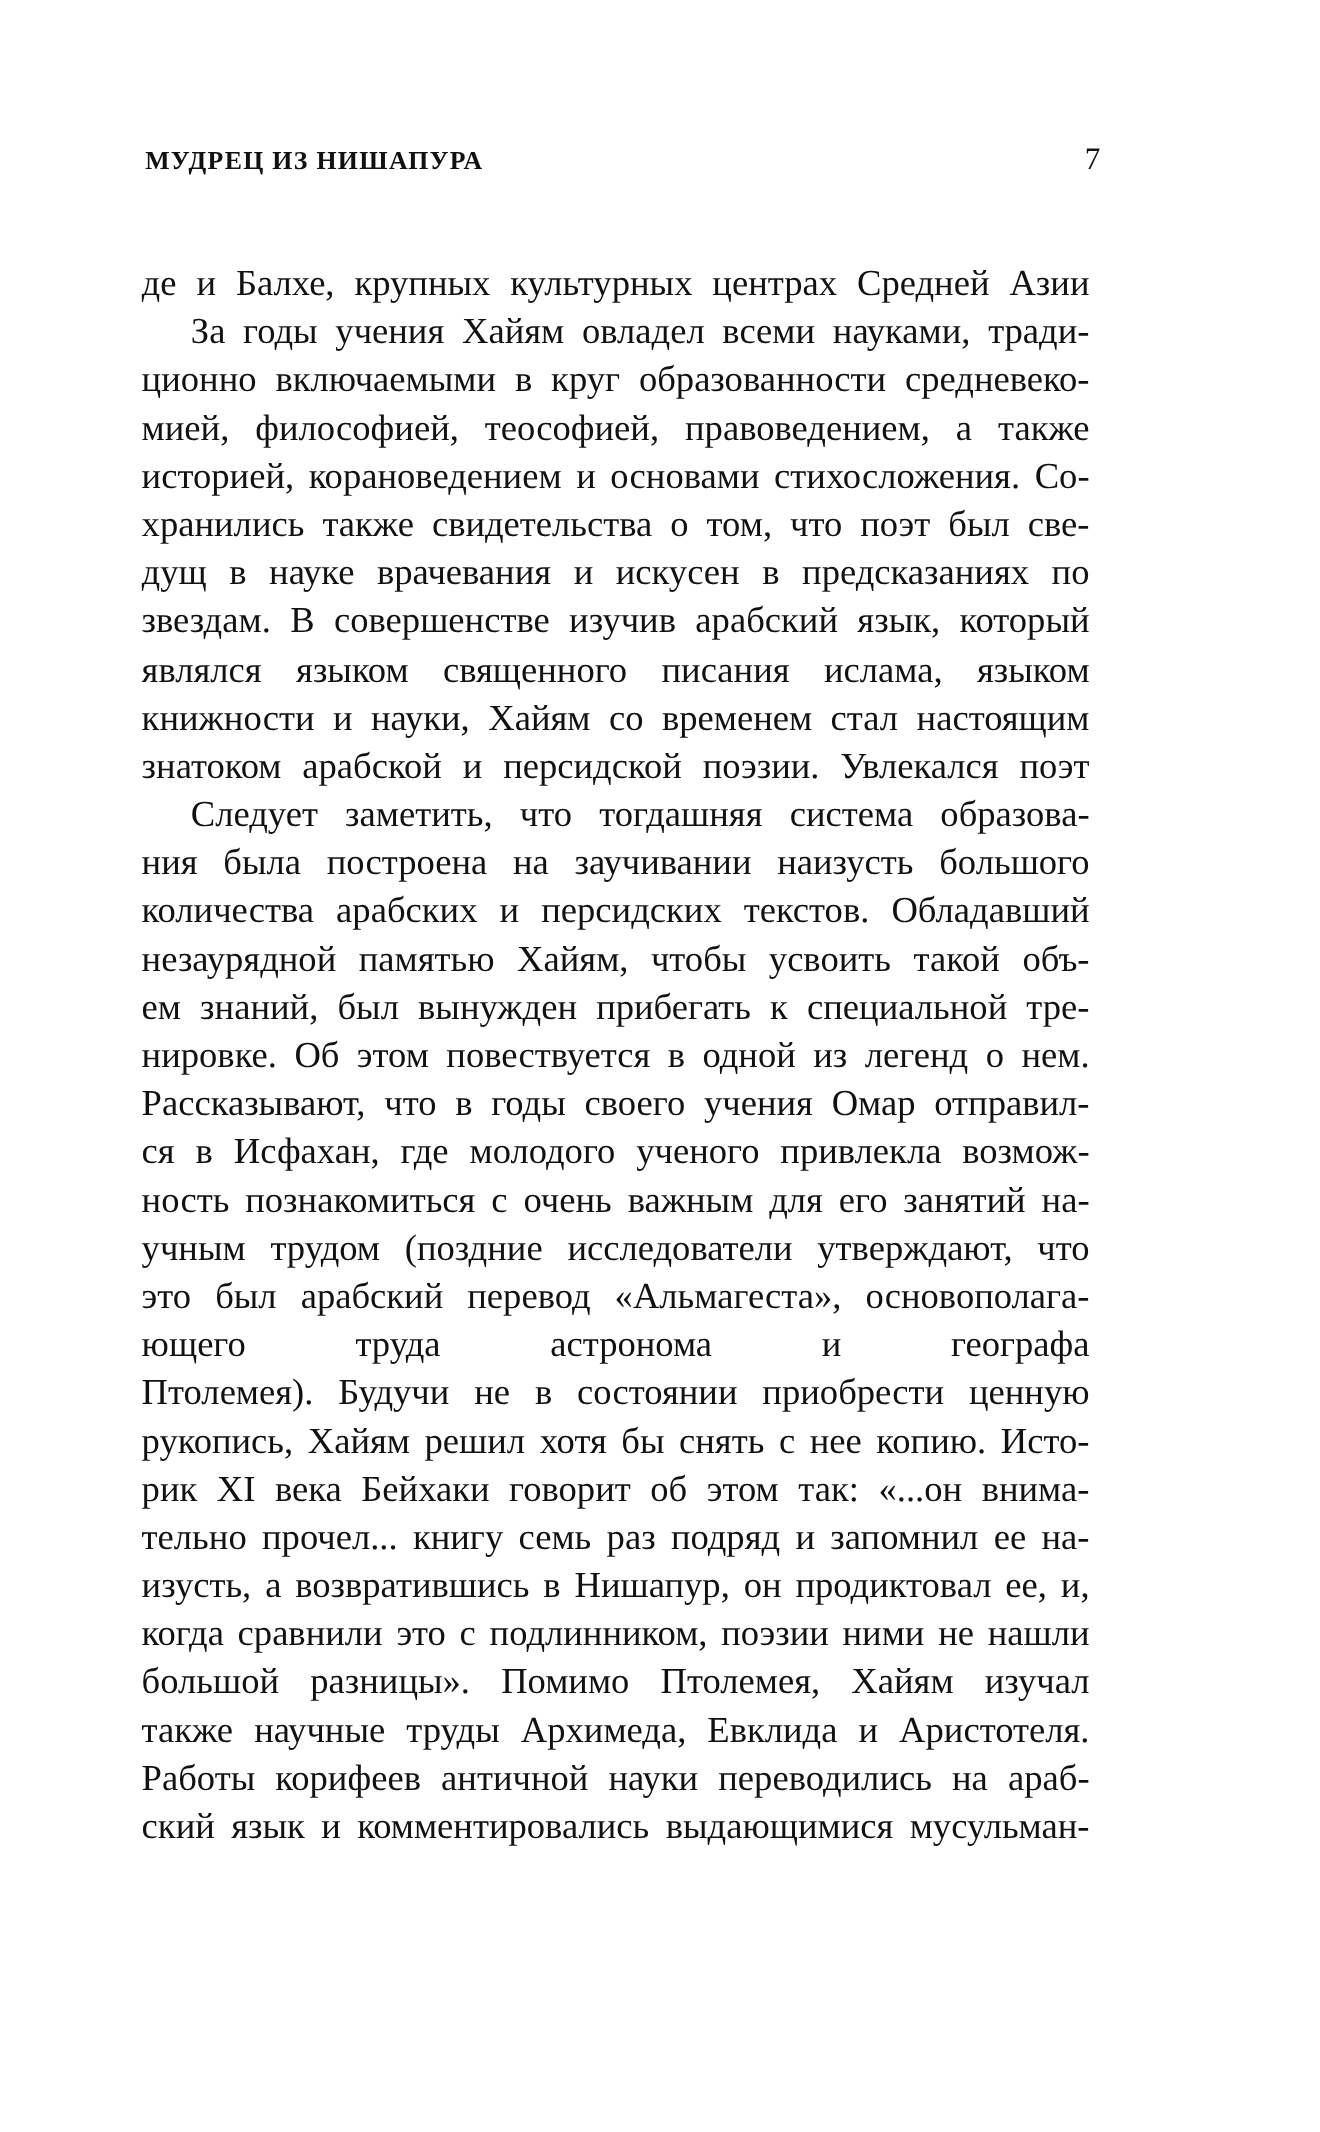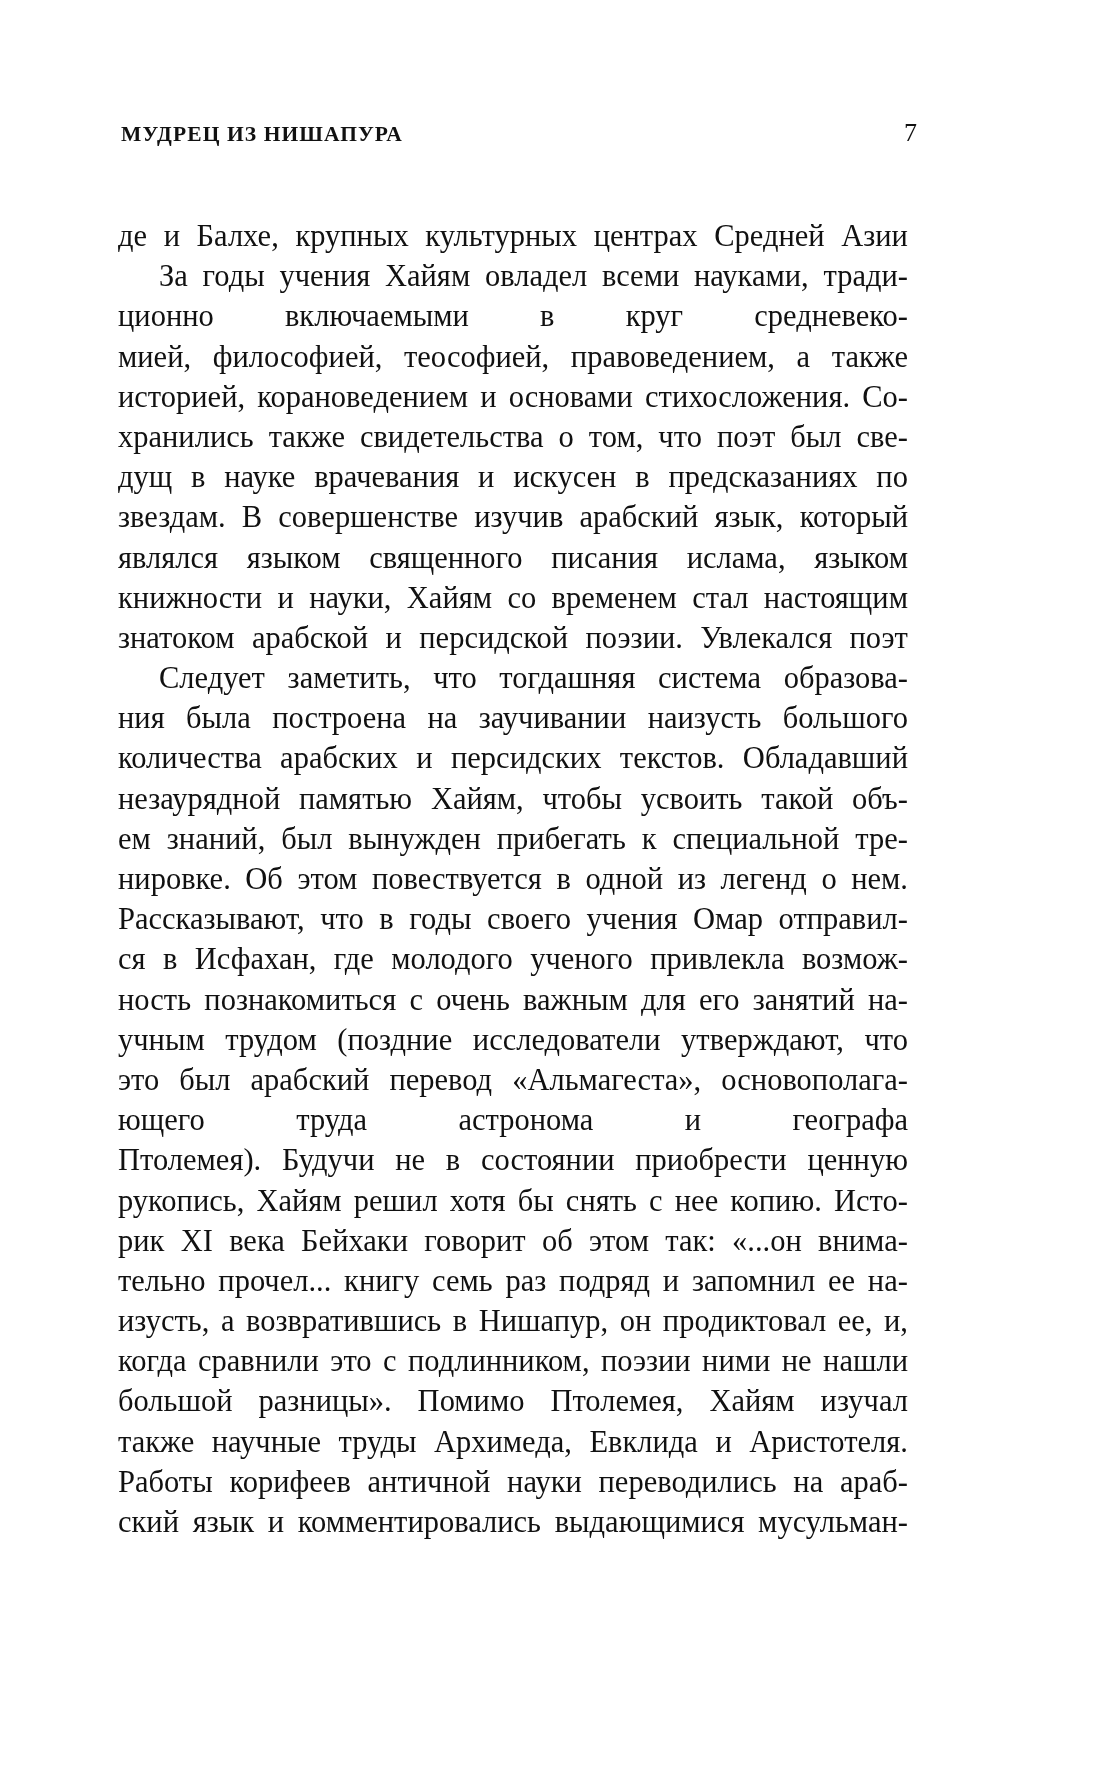--- a/index.html
+++ b/index.html
@@ -87,21 +87,21 @@
 <div class="page">
 
   <div class="running-head">
     <span class="running-head-title">МУДРЕЦ ИЗ НИШАПУРА</span>
     <span class="folio">7</span>
   </div>
 
   <div class="textblock" id="textblock">
       <div class="line just"><span class="w">де</span><span class="w">и</span><span class="w">Балхе,</span><span class="w">крупных</span><span class="w">культурных</span><span class="w">центрах</span><span class="w">Средней</span><span class="w">Азии</span></div>
       <div class="line just indent"><span class="w">За</span><span class="w">годы</span><span class="w">учения</span><span class="w">Хайям</span><span class="w">овладел</span><span class="w">всеми</span><span class="w">науками,</span><span class="w">тради-</span></div>
-      <div class="line just"><span class="w">ционно</span><span class="w">включаемыми</span><span class="w">в</span><span class="w">круг</span><span class="w">средневеко-</span></div>
+      <div class="line just"><span class="w">ционно</span><span class="w">включаемыми</span><span class="w">в</span><span class="w">круг</span><span class="w">образованности</span><span class="w">средневеко-</span></div>
       <div class="line just"><span class="w">мией,</span><span class="w">философией,</span><span class="w">теософией,</span><span class="w">правоведением,</span><span class="w">а</span><span class="w">также</span></div>
       <div class="line just"><span class="w">историей,</span><span class="w">корановедением</span><span class="w">и</span><span class="w">основами</span><span class="w">стихосложения.</span><span class="w">Со-</span></div>
       <div class="line just"><span class="w">хранились</span><span class="w">также</span><span class="w">свидетельства</span><span class="w">о</span><span class="w">том,</span><span class="w">что</span><span class="w">поэт</span><span class="w">был</span><span class="w">све-</span></div>
       <div class="line just"><span class="w">дущ</span><span class="w">в</span><span class="w">науке</span><span class="w">врачевания</span><span class="w">и</span><span class="w">искусен</span><span class="w">в</span><span class="w">предсказаниях</span><span class="w">по</span></div>
       <div class="line just"><span class="w">звездам.</span><span class="w">В</span><span class="w">совершенстве</span><span class="w">изучив</span><span class="w">арабский</span><span class="w">язык,</span><span class="w">который</span></div>
       <div class="line just"><span class="w">являлся</span><span class="w">языком</span><span class="w">священного</span><span class="w">писания</span><span class="w">ислама,</span><span class="w">языком</span></div>
       <div class="line just"><span class="w">книжности</span><span class="w">и</span><span class="w">науки,</span><span class="w">Хайям</span><span class="w">со</span><span class="w">временем</span><span class="w">стал</span><span class="w">настоящим</span></div>
       <div class="line just"><span class="w">знатоком</span><span class="w">арабской</span><span class="w">и</span><span class="w">персидской</span><span class="w">поэзии.</span><span class="w">Увлекался</span><span class="w">поэт</span></div>
       <div class="line just indent"><span class="w">Следует</span><span class="w">заметить,</span><span class="w">что</span><span class="w">тогдашняя</span><span class="w">система</span><span class="w">образова-</span></div>
       <div class="line just"><span class="w">ния</span><span class="w">была</span><span class="w">построена</span><span class="w">на</span><span class="w">заучивании</span><span class="w">наизусть</span><span class="w">большого</span></div>

